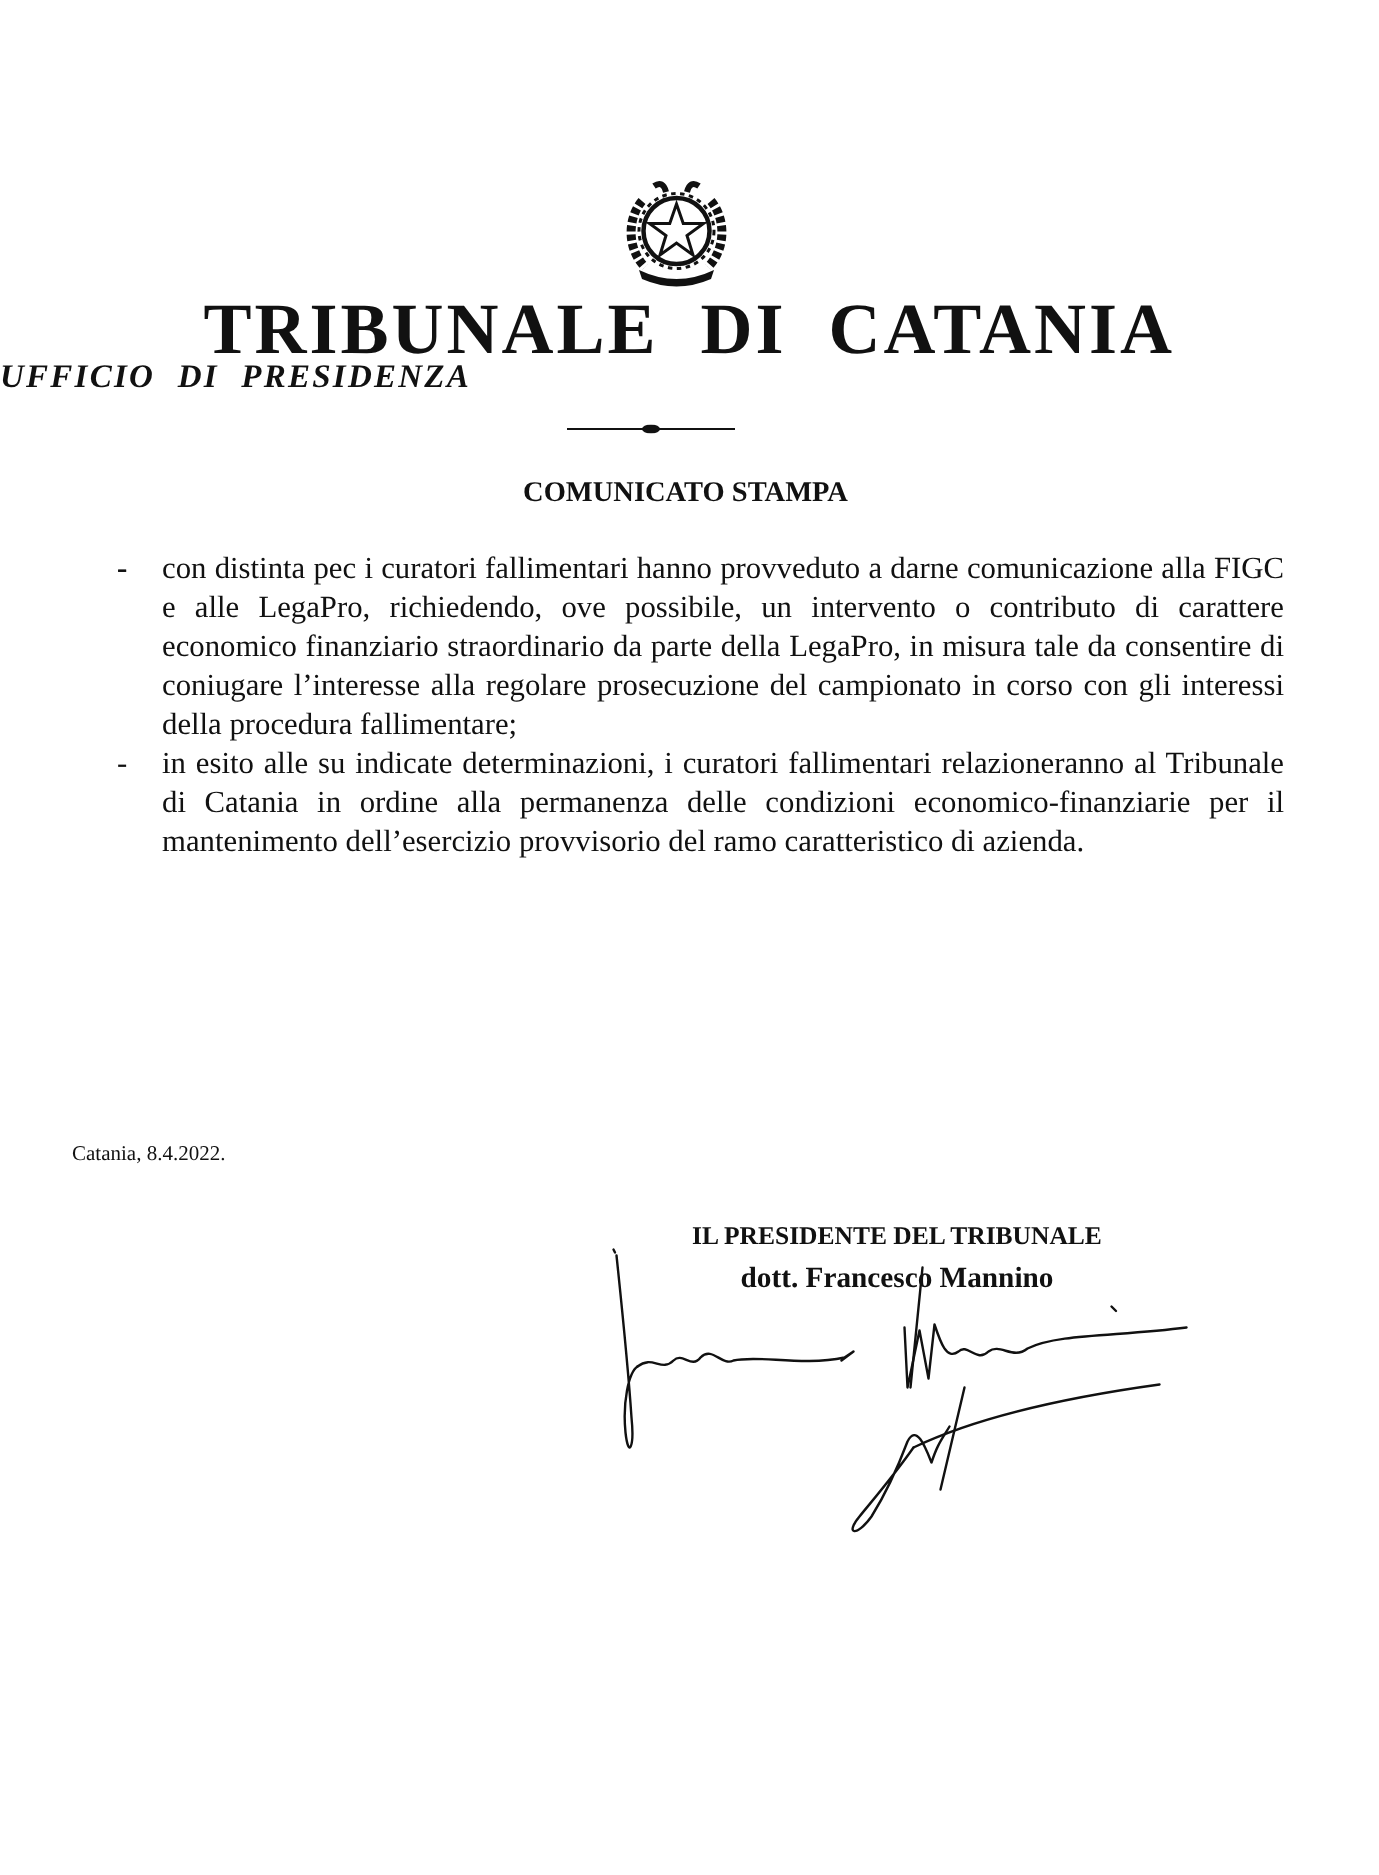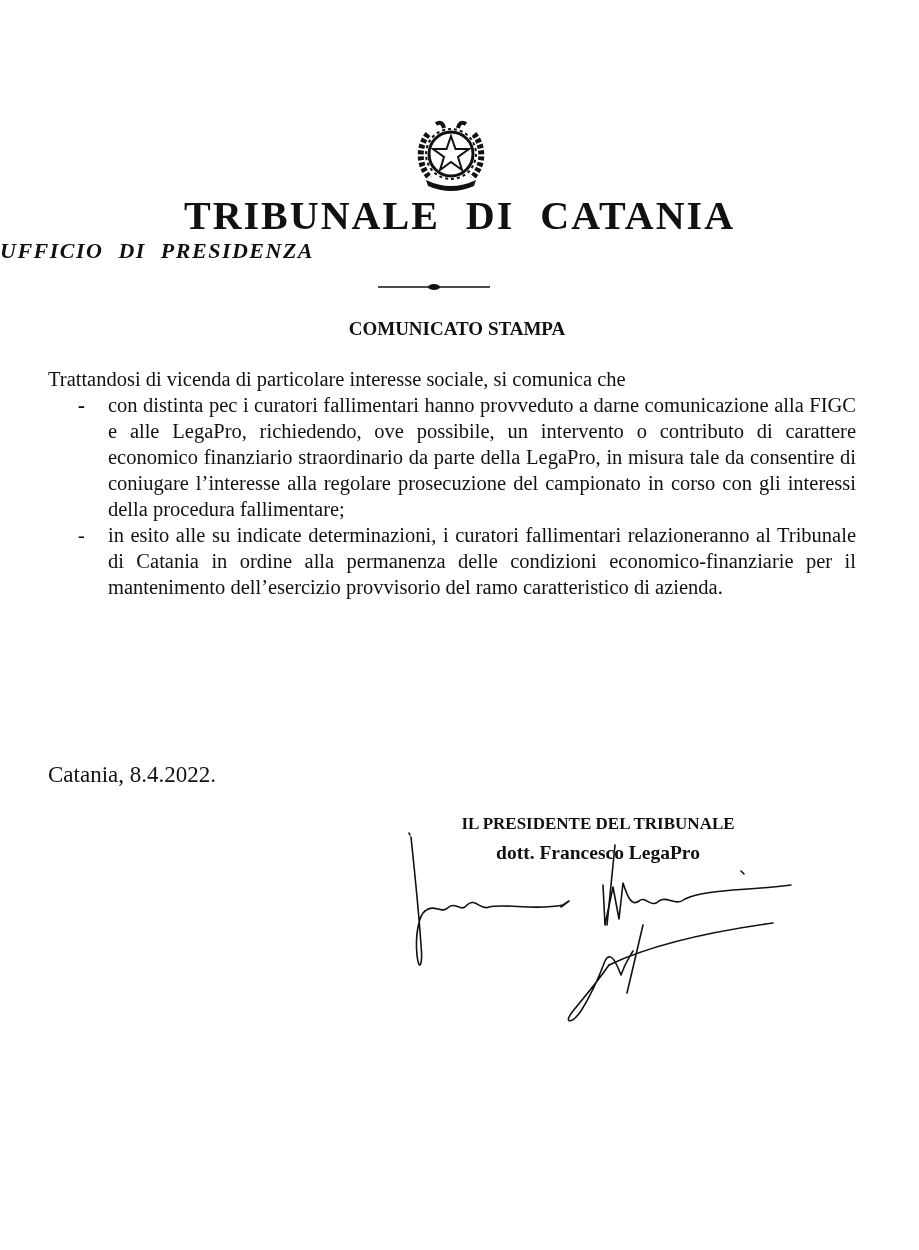--- a/index.html
+++ b/index.html
@@ -12,21 +12,21 @@
       font-family: "Liberation Serif", "DejaVu Serif", serif;
       color: #111111;
     }
     .emblem {
       position: absolute; left: 414px; top: 116px;
       width: 74px; height: 76px;
     }
     .title {
       position: absolute; left: 0; width: 919px; top: 192px;
       text-align: center;
-      font-weight: bold; font-size: 40px; letter-spacing: 2px;
+      font-weight: bold; font-size: 48px; letter-spacing: 2px;
       word-spacing: 14px;
       white-space: nowrap;
     }
     .subtitle {
       position: absolute; left: 0; width: 872px; top: 238px;
       text-align: left;
       font-weight: bold; font-style: italic; font-size: 22px;
       letter-spacing: 1.5px; word-spacing: 8px;
       white-space: nowrap;
     }
@@ -46,21 +46,21 @@
     .bullets { list-style: none; margin: 0; padding: 0; }
     .bullets li {
       position: relative; padding-left: 60px; padding-right: 12px;
       text-align: justify;
     }
     .bullets li .dash {
       position: absolute; left: 30px; top: 0;
     }
     .date {
       position: absolute; left: 48px; top: 762px;
-      font-size: 23px;
+      font-size: 14px;
     }
     .sig-title {
       position: absolute; left: 408px; top: 814px; width: 380px;
       text-align: center; font-weight: bold; font-size: 17px;
       white-space: nowrap;
     }
     .sig-name {
       position: absolute; left: 408px; top: 842px; width: 380px;
       text-align: center; font-weight: bold; font-size: 19.5px;
       white-space: nowrap;
@@ -97,40 +97,39 @@
 <div class="divider">
   <svg width="112" height="6" viewBox="0 0 112 6">
     <line x1="0" y1="3" x2="112" y2="3" stroke="#111" stroke-width="1.4"></line>
     <ellipse cx="56" cy="3" rx="6" ry="3" fill="#111"></ellipse>
   </svg>
 </div>
 
 <div class="heading">COMUNICATO STAMPA</div>
 
 <div class="body-text">
-  <div class="intro">Trattandosi di vicenda di particolare interesse sociale, si comunica che</div>
   <ul class="bullets">
     <li>
       <span class="dash">-</span>
     </li>
     <li>
       <span class="dash">-</span>
       <span>con distinta pec i curatori fallimentari hanno provveduto a darne comunicazione alla FIGC e alle LegaPro, richiedendo, ove possibile, un intervento o contributo di carattere economico finanziario straordinario da parte della LegaPro, in misura tale da consentire di coniugare l’interesse alla regolare prosecuzione del campionato in corso con gli interessi della procedura fallimentare;</span>
     </li>
     <li>
       <span class="dash">-</span>
       <span>in esito alle su indicate determinazioni, i curatori fallimentari relazioneranno al Tribunale di Catania in ordine alla permanenza delle condizioni economico-finanziarie per il mantenimento dell’esercizio provvisorio del ramo caratteristico di azienda.</span>
     </li>
   </ul>
 </div>
 
 <div class="date">Catania, 8.4.2022.</div>
 
 <div class="sig-title">IL PRESIDENTE DEL TRIBUNALE</div>
-<div class="sig-name">dott. Francesco LegaPro</div>
+<div class="sig-name">dott. Francesco Mannino</div>
 
 <div class="signature">
   <svg width="410" height="220" viewBox="0 0 410 220">
     <g fill="none" stroke="#111" stroke-width="1.6" stroke-linecap="round" stroke-linejoin="round">
 
       <path d="M16 22 C20 60 24 100 26 130 C28 150 24 158 22 140 C20 120 24 100 30 96"></path>
 
       <path d="M30 96 C40 88 46 100 54 92 C60 86 66 98 72 90 C80 82 86 96 94 92 C110 88 140 96 168 90 L174 86 L166 92"></path>
 
       <path d="M208 70 L210 110 L218 72 L224 104 L228 68 C232 80 236 92 244 86 C250 80 256 94 264 86 C272 80 280 92 290 84 C310 74 350 76 396 70"></path>

